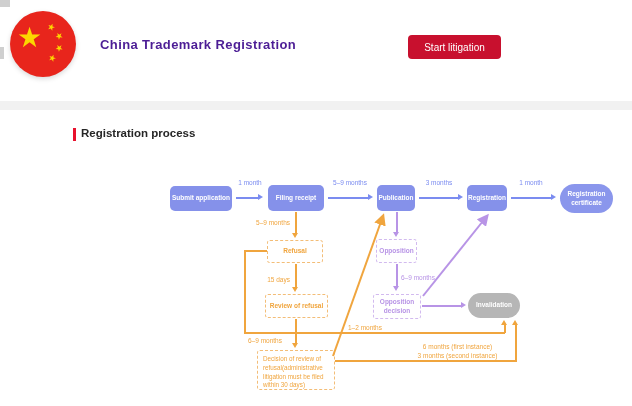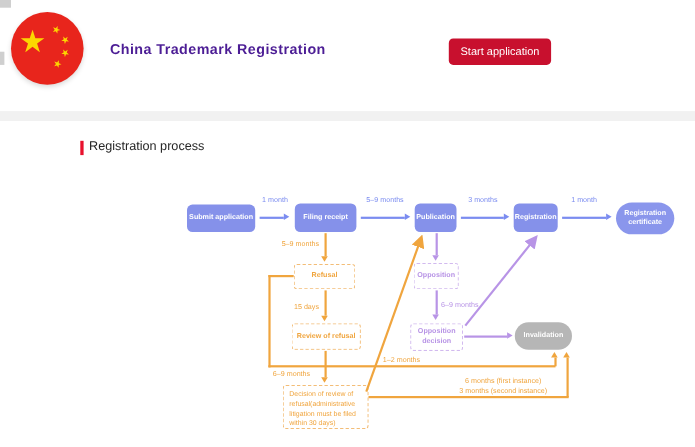--- a/index.html
+++ b/index.html
@@ -27,21 +27,21 @@
     background: #c8102e; color: #fff; border: none; border-radius: 4px;
     font-family: "Liberation Sans", sans-serif; font-size: 10px; font-weight: 500;
     display: flex; align-items: center; justify-content: center; cursor: pointer;
   }
   .gray-strip { position: absolute; left: 0; top: 101px; width: 632px; height: 9px; background: #f1f1f1; }
 
   
   .heading-bar { position: absolute; left: 73px; top: 128px; width: 3px; height: 13px; background: #e8112d; }
   .section-heading {
     position: absolute; left: 81px; top: 127px;
-    font-size: 11.5px; font-weight: 400; color: #262626;
+    font-size: 11.5px; font-weight: 700; color: #262626;
   }
 
   
   .node {
     position: absolute; display: flex; align-items: center; justify-content: center;
     text-align: center; font-size: 6.5px; font-weight: 600; line-height: 1.25;
   }
   .node-blue { background: #8591ea; color: #fff; border-radius: 5px; }
   .node-pill-blue { background: #8a96ec; color: #fff; border-radius: 15px; }
   .node-gray { background: #b6b6b6; color: #fff; border-radius: 13px; }
@@ -74,21 +74,21 @@
   <div class="abs edge-artifact" style="left:0;top:47px;width:4px;height:12px;"></div>
 
   <div class="flag">
     <span class="star" style="left:7px;top:13px;font-size:28px;">★</span>
     <span class="star" style="left:37px;top:12px;font-size:9px;transform:rotate(20deg);">★</span>
     <span class="star" style="left:45px;top:21px;font-size:9px;transform:rotate(40deg);">★</span>
     <span class="star" style="left:45px;top:33px;font-size:9px;transform:rotate(40deg);">★</span>
     <span class="star" style="left:38px;top:43px;font-size:9px;transform:rotate(20deg);">★</span>
   </div>
   <h1 class="page-title">China Trademark Registration</h1>
-  <button class="start-btn">Start application</button>
+  <button class="start-btn">Start litigation</button>
   <div class="gray-strip"></div>
 
   <div class="heading-bar"></div>
   <h2 class="section-heading">Registration process</h2>
 
   <div class="abs" style="left:0;top:0;width:632px;height:406px;">
 
     <div class="node node-blue" style="left:170px;top:186px;width:62px;height:25px;">
       <span>Submit application</span>
     </div>

